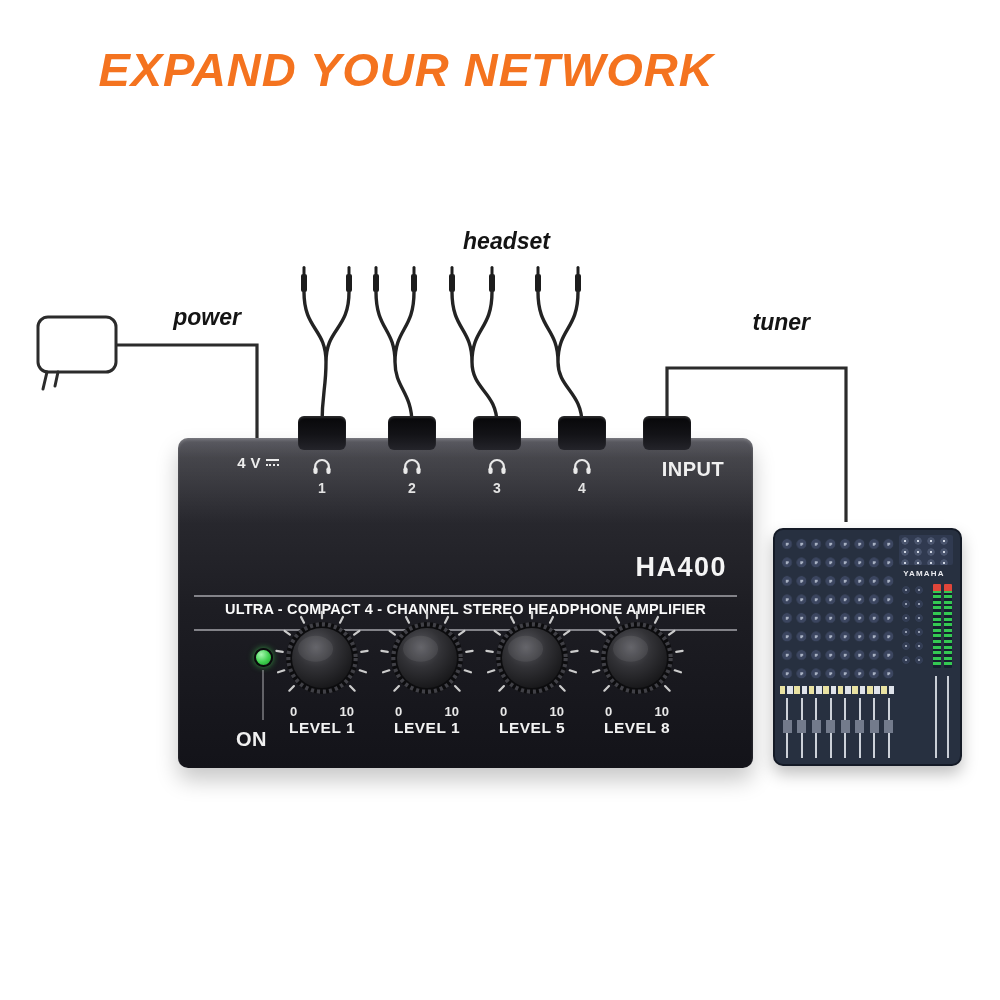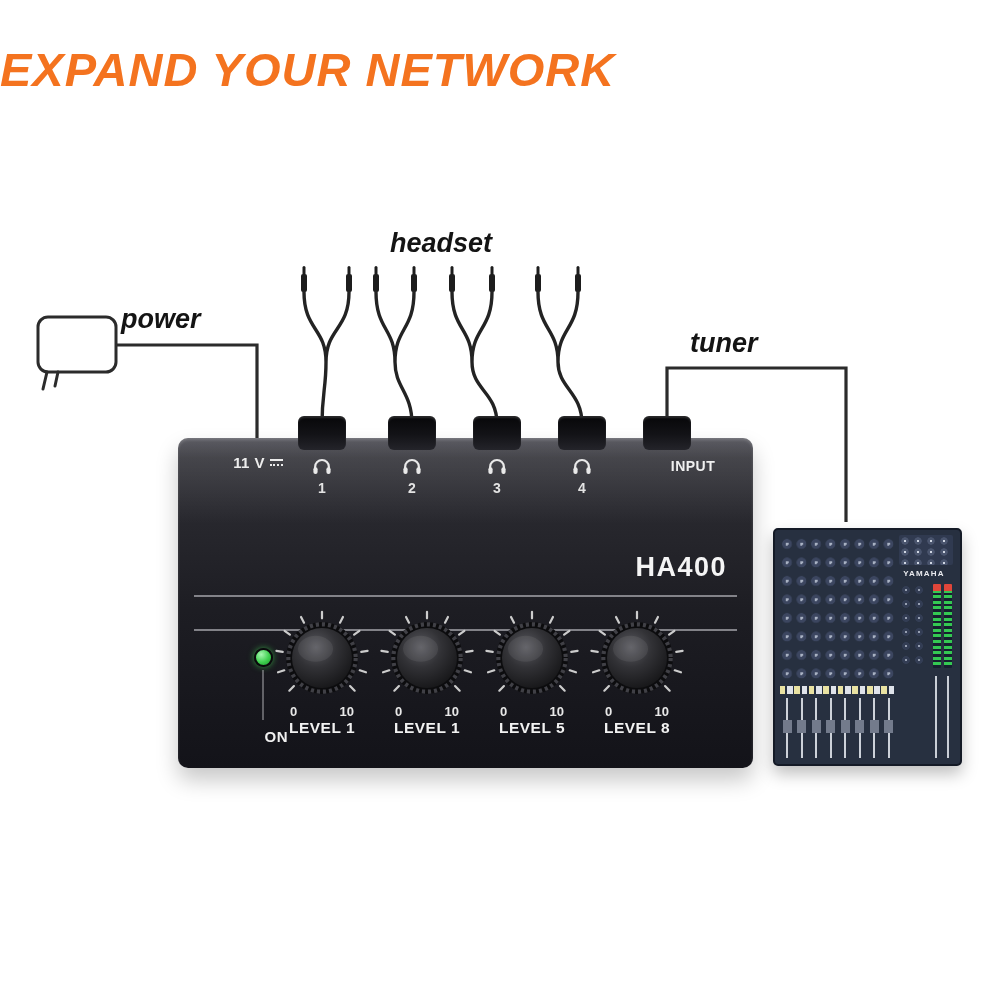--- a/index.html
+++ b/index.html
@@ -2,31 +2,31 @@
 <html><head>
 <meta charset="utf-8">
 <style>
   html,body{margin:0;padding:0}
   body{
     width:1000px;height:1000px;position:relative;background:#ffffff;
     font-family:"Liberation Sans", sans-serif;overflow:hidden;
   }
   
   .title{
-    position:absolute;top:42px;left:0;width:812px;
+    position:absolute;top:42px;left:0;width:812px;text-align:center;
     font-size:47px;font-style:italic;font-weight:bold;color:#F4731F;letter-spacing:1px;
   }
   
   .conn-label{
-    position:absolute;font-size:27px;font-style:italic;font-weight:bold;
-    color:#141414;text-align:left;
+    position:absolute;font-size:23px;font-style:italic;font-weight:bold;
+    color:#141414;text-align:right;
   }
   #headset-label{top:228px;left:390px;width:160px}
   #power-label{top:304px;left:121px;width:120px}
-  #tuner-label{top:328px;left:690px;width:120px}
+  #tuner-label{top:309px;left:690px;width:120px}
   
   .wires{position:absolute;left:0;top:0;z-index:1}
   
   .device{
     position:absolute;left:178px;top:438px;width:575px;height:330px;z-index:2;
     border-radius:10px;
     background:linear-gradient(180deg,#4a4a52 0%,#36363c 6%,#27272d 26%,#1d1d23 52%,#131319 100%);
     box-shadow:inset 0 2px 3px rgba(255,255,255,.18), 0 12px 22px rgba(0,0,0,.22);
   }
   .device::before{
@@ -45,21 +45,21 @@
     color:#ededed;font-size:15px;font-weight:bold;letter-spacing:.4px;
   }
   .dc-icon{display:inline-block;width:13px;height:10px;margin-left:5px;position:relative;vertical-align:-1px}
   .dc-icon::before{content:"";position:absolute;top:0;left:0;right:0;border-top:2.5px solid #ececec}
   .dc-icon::after{content:"";position:absolute;top:5px;left:0;right:0;border-top:2.5px dotted #ececec}
   .jack-label{position:absolute;top:18px;width:60px;text-align:center}
   #jl-1{left:114px}#jl-2{left:204px}#jl-3{left:289px}#jl-4{left:374px}
   .jack-num{color:#e3e3e3;font-size:14px;font-weight:bold;margin-top:1px}
   .input-label{
     position:absolute;left:478px;top:20px;width:74px;text-align:center;
-    color:#f0f0f0;font-size:14px;font-weight:bold;letter-spacing:.5px;
+    color:#f0f0f0;font-size:20px;font-weight:bold;letter-spacing:.5px;
   }
   .model{
     position:absolute;right:26px;top:114px;font-size:27px;
     font-weight:bold;color:#f5f5f5;letter-spacing:1.5px;
   }
   .divider{position:absolute;left:16px;right:16px;height:2px;background:#9c9ca2;opacity:.8}
   #div-1{top:157px}#div-2{top:191px}
   .description{
     position:absolute;top:163px;left:0;width:100%;text-align:center;
     color:#fafafa;font-size:14.5px;font-weight:bold;letter-spacing:.2px;
@@ -72,27 +72,27 @@
     color:#e8e8e8;font-size:13px;font-weight:bold;
   }
   .level{color:#f2f2f2;font-size:15.5px;font-weight:bold;letter-spacing:.5px}
   .led{
     position:absolute;left:76px;top:210px;width:15px;height:15px;border-radius:50%;
     background:radial-gradient(circle at 35% 30%,#a6f7b0,#3ecf4e 55%,#1d9a2e);
     border:2px solid #0a0a0c;box-shadow:0 0 6px rgba(62,207,78,.7);
   }
   .led-line{position:absolute;left:84px;top:232px;width:2px;height:50px;background:rgba(190,190,195,.45)}
   .on-label{
-    position:absolute;left:58px;top:290px;width:52px;text-align:right;
-    color:#f0f0f0;font-size:15px;font-weight:bold;letter-spacing:.5px;
+    position:absolute;left:58px;top:290px;width:52px;text-align:left;
+    color:#f0f0f0;font-size:20px;font-weight:bold;letter-spacing:.5px;
   }
   
   .mixer{
     position:absolute;left:773px;top:528px;width:185px;height:234px;z-index:2;
-    background:#273040;border:2px solid #141a26;border-radius:5px;
+    background:#273040;border:2px solid #141a26;border-radius:10px;
     box-shadow:0 8px 16px rgba(0,0,0,.25);
   }
   .mx-knobs{
     position:absolute;left:5px;top:5px;width:116px;height:148px;
     background-image:radial-gradient(circle at 7px 9px,#aab3c4 0 1.6px,#3c4660 1.6px 4.6px,transparent 5.2px);
     background-size:14.5px 18.5px;
   }
   .mx-patch{
     position:absolute;left:124px;top:5px;width:54px;height:30px;border-radius:2px;
     background-color:#303a50;
@@ -216,21 +216,21 @@
 <div class="conn-label" id="tuner-label">tuner</div>
 
 <div class="device">
   <div class="jack" id="jack-1"></div>
   <div class="jack" id="jack-2"></div>
   <div class="jack" id="jack-3"></div>
   <div class="jack" id="jack-4"></div>
   <div class="jack" id="jack-input"></div>
 
   <div class="power-spec">
-    <span>11 V</span><span class="dc-icon"></span>
+    <span>4 V</span><span class="dc-icon"></span>
   </div>
 
   <div class="jack-label" id="jl-1">
     <svg width="22" height="19" viewBox="0 0 24 20">
         <use href="#hp-def"></use>
       </svg>
     <div class="jack-num">1</div>
   </div>
   <div class="jack-label" id="jl-2">
     <svg width="22" height="19" viewBox="0 0 24 20">
@@ -248,20 +248,21 @@
     <svg width="22" height="19" viewBox="0 0 24 20">
         <use href="#hp-def"></use>
       </svg>
     <div class="jack-num">4</div>
   </div>
 
   <div class="input-label">INPUT</div>
 
   <div class="model">HA400</div>
   <div class="divider" id="div-1"></div>
+  <div class="description">ULTRA - COMPACT 4 - CHANNEL STEREO HEADPHONE AMPLIFIER</div>
   <div class="divider" id="div-2"></div>
 
   <div class="led"></div>
   <div class="led-line"></div>
   <div class="on-label">ON</div>
 
   <div class="channel" id="ch-1">
     <svg class="knob-svg" width="96" height="96" viewBox="0 0 104 104">
         <use href="#knob-def"></use>
       </svg>

